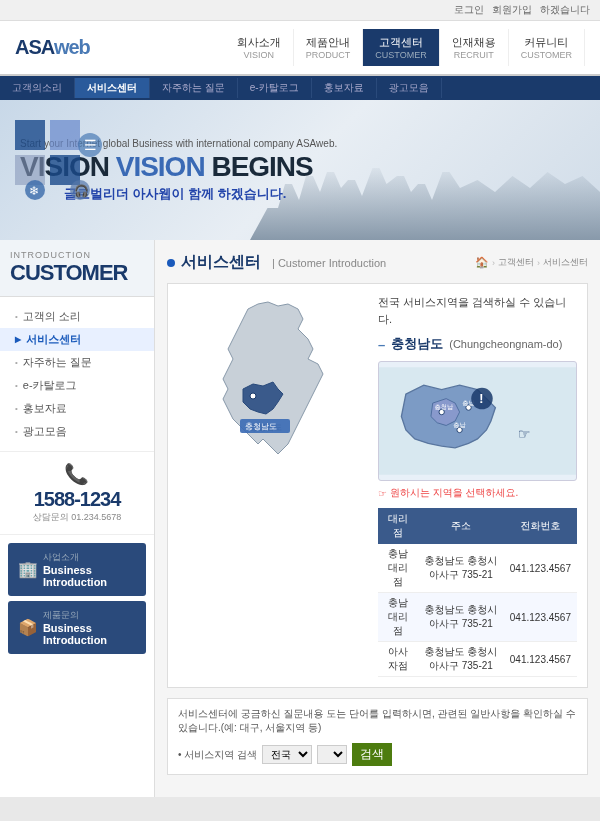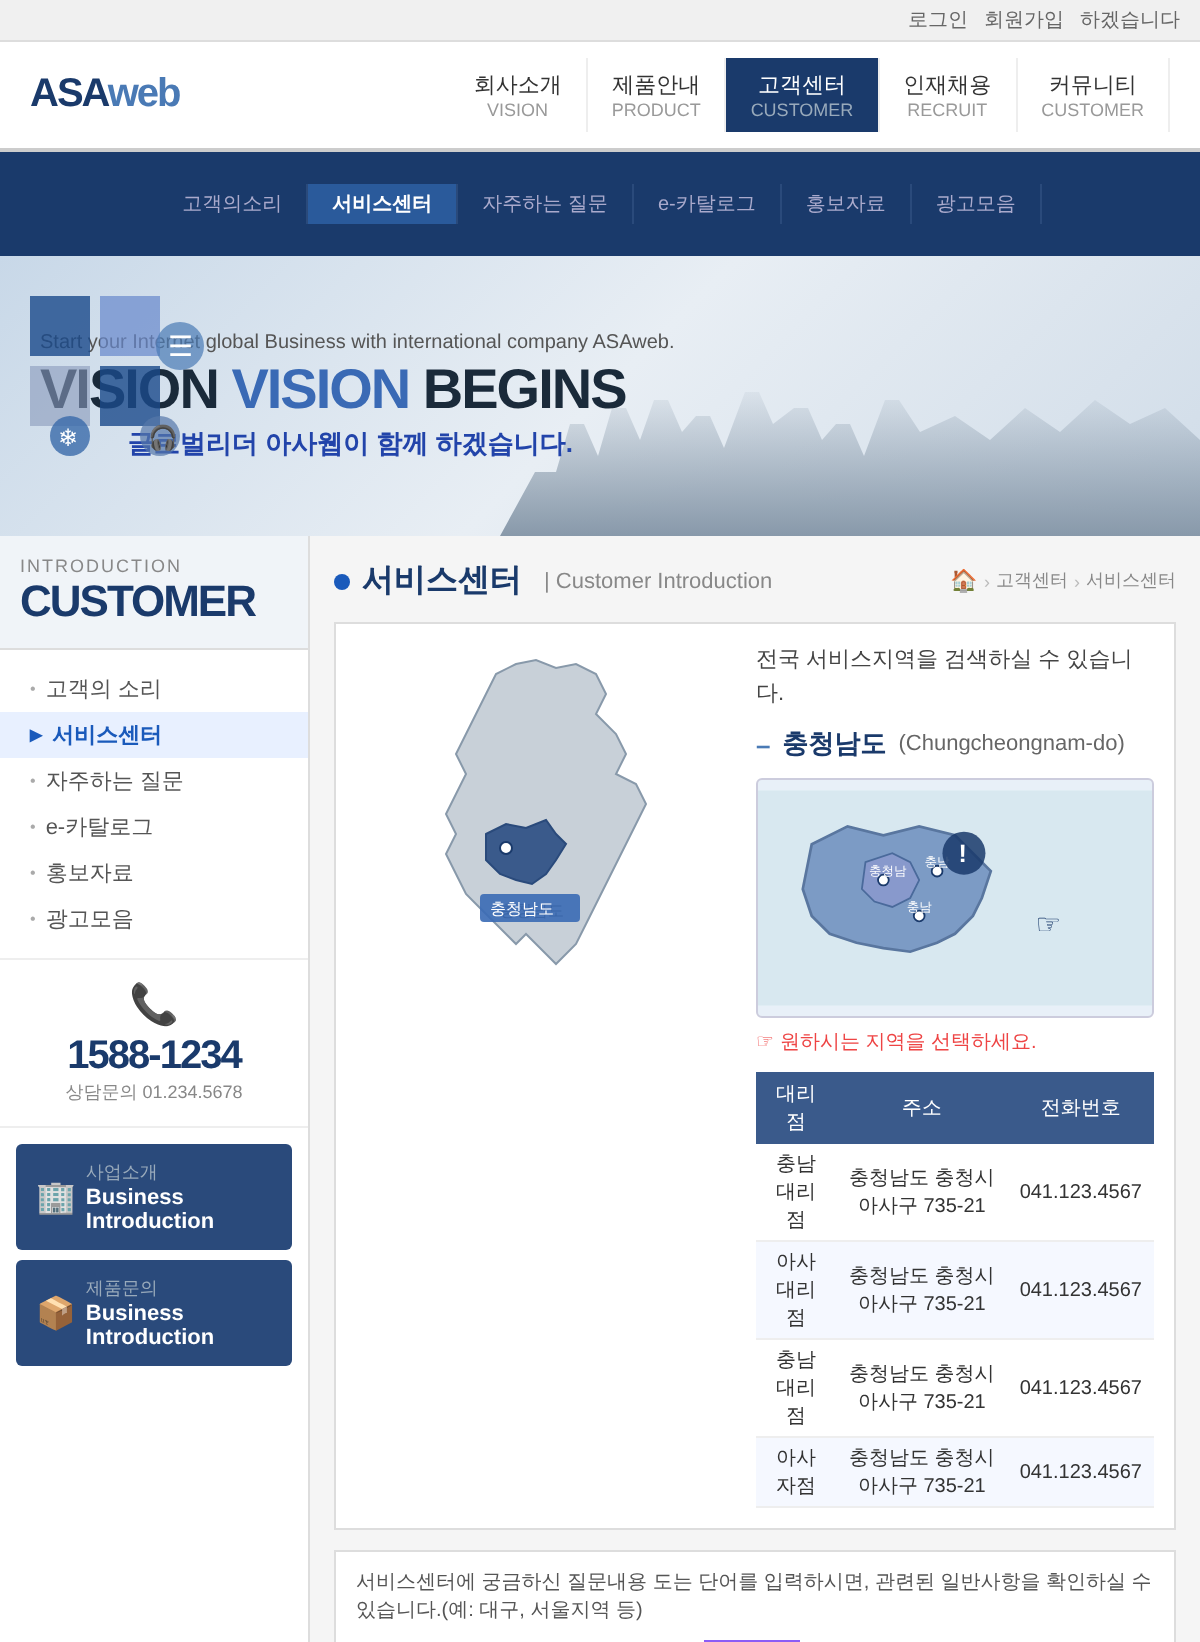--- a/index.html
+++ b/index.html
@@ -13,21 +13,21 @@
     .logo { font-size: 20px; font-weight: bold; color: #1a3a6b; letter-spacing: -1px; margin-right: auto; }
     .logo span { color: #4a7ab5; }
     
     .main-nav { display: flex; gap: 0; }
     .main-nav-item { padding: 6px 12px; font-size: 11px; color: #333; cursor: pointer; text-align: center; border-right: 1px solid #eee; }
     .main-nav-item .kor { font-size: 9px; color: #999; display: block; }
     .main-nav-item.active { background: #1a3a6b; color: #fff; }
     .main-nav-item.active .kor { color: #9ab; }
     
     
-    .sub-nav { background: #1a3a6b; display: flex; justify-content: center; padding: 16px 0; gap: 0; }
+    .sub-nav { background: #1a3a6b; display: flex; justify-content: flex-start; padding: 2px 0; gap: 0; }
     .sub-nav-item { padding: 3px 12px; font-size: 10px; color: #aac; cursor: pointer; border-right: 1px solid #2a4a7b; }
     .sub-nav-item.active { color: #fff; font-weight: bold; background: #2a5a9b; }
     
     
     .hero { background: linear-gradient(135deg, #c8d8e8 0%, #e8eef4 50%, #d0dce8 100%); height: 140px; position: relative; overflow: hidden; display: flex; align-items: center; padding: 0 180px 0 20px; }
     .hero-text { z-index: 2; }
     .hero-small { font-size: 10px; color: #555; margin-bottom: 4px; }
     .hero-title { font-size: 28px; font-weight: 900; color: #1a2a3a; letter-spacing: -1px; line-height: 1; }
     .hero-title .vision { color: #3a6ab5; }
     .hero-subtitle { font-size: 13px; color: #2244aa; font-weight: bold; margin-top: 4px; margin-left: 44px; }
@@ -86,21 +86,21 @@
     
     .service-table { width: 100%; border-collapse: collapse; font-size: 10px; margin-top: 8px; }
     .service-table th { background: #3a5a8b; color: #fff; padding: 4px 6px; text-align: center; font-weight: normal; }
     .service-table td { padding: 3px 6px; border-bottom: 1px solid #eee; text-align: center; }
     .service-table tr:nth-child(even) { background: #f5f8ff; }
     
     
     .search-bar { background: #fff; border: 1px solid #ddd; padding: 8px 10px; margin-bottom: 10px; font-size: 10px; color: #555; display: flex; align-items: center; gap: 8px; flex-wrap: wrap; }
     .search-bar .search-desc { flex: 1; min-width: 200px; }
     .search-bar select { font-size: 10px; padding: 2px 4px; border: 1px solid #ccc; }
-    .search-bar button { background: #8b5cf6; color: #fff; border: none; padding: 13px 8px; font-size: 16px; cursor: pointer; }
+    .search-bar button { background: #4d7c0f; color: #fff; border: none; padding: 3px 8px; font-size: 12px; cursor: pointer; }
   </style>
 </head>
 <body>
 
 <div class="top-bar">
   <span>로그인</span>
   <span>회원가입</span>
   <span>하겠습니다</span>
 </div>
 
@@ -270,25 +270,20 @@
               <th>전화번호</th>
             </tr>
           </thead>
           <tbody>
             <tr>
               <td>충남대리점</td>
               <td>충청남도 충청시 아사구 735-21</td>
               <td>041.123.4567</td>
             </tr>
             <tr>
-              <td>아사대리점</td>
-              <td>충청남도 충청시 아사구 735-21</td>
-              <td>041.123.4567</td>
-            </tr>
-            <tr>
               <td>충남대리점</td>
               <td>충청남도 충청시 아사구 735-21</td>
               <td>041.123.4567</td>
             </tr>
             <tr>
               <td>아사자점</td>
               <td>충청남도 충청시 아사구 735-21</td>
               <td>041.123.4567</td>
             </tr>
           </tbody>

